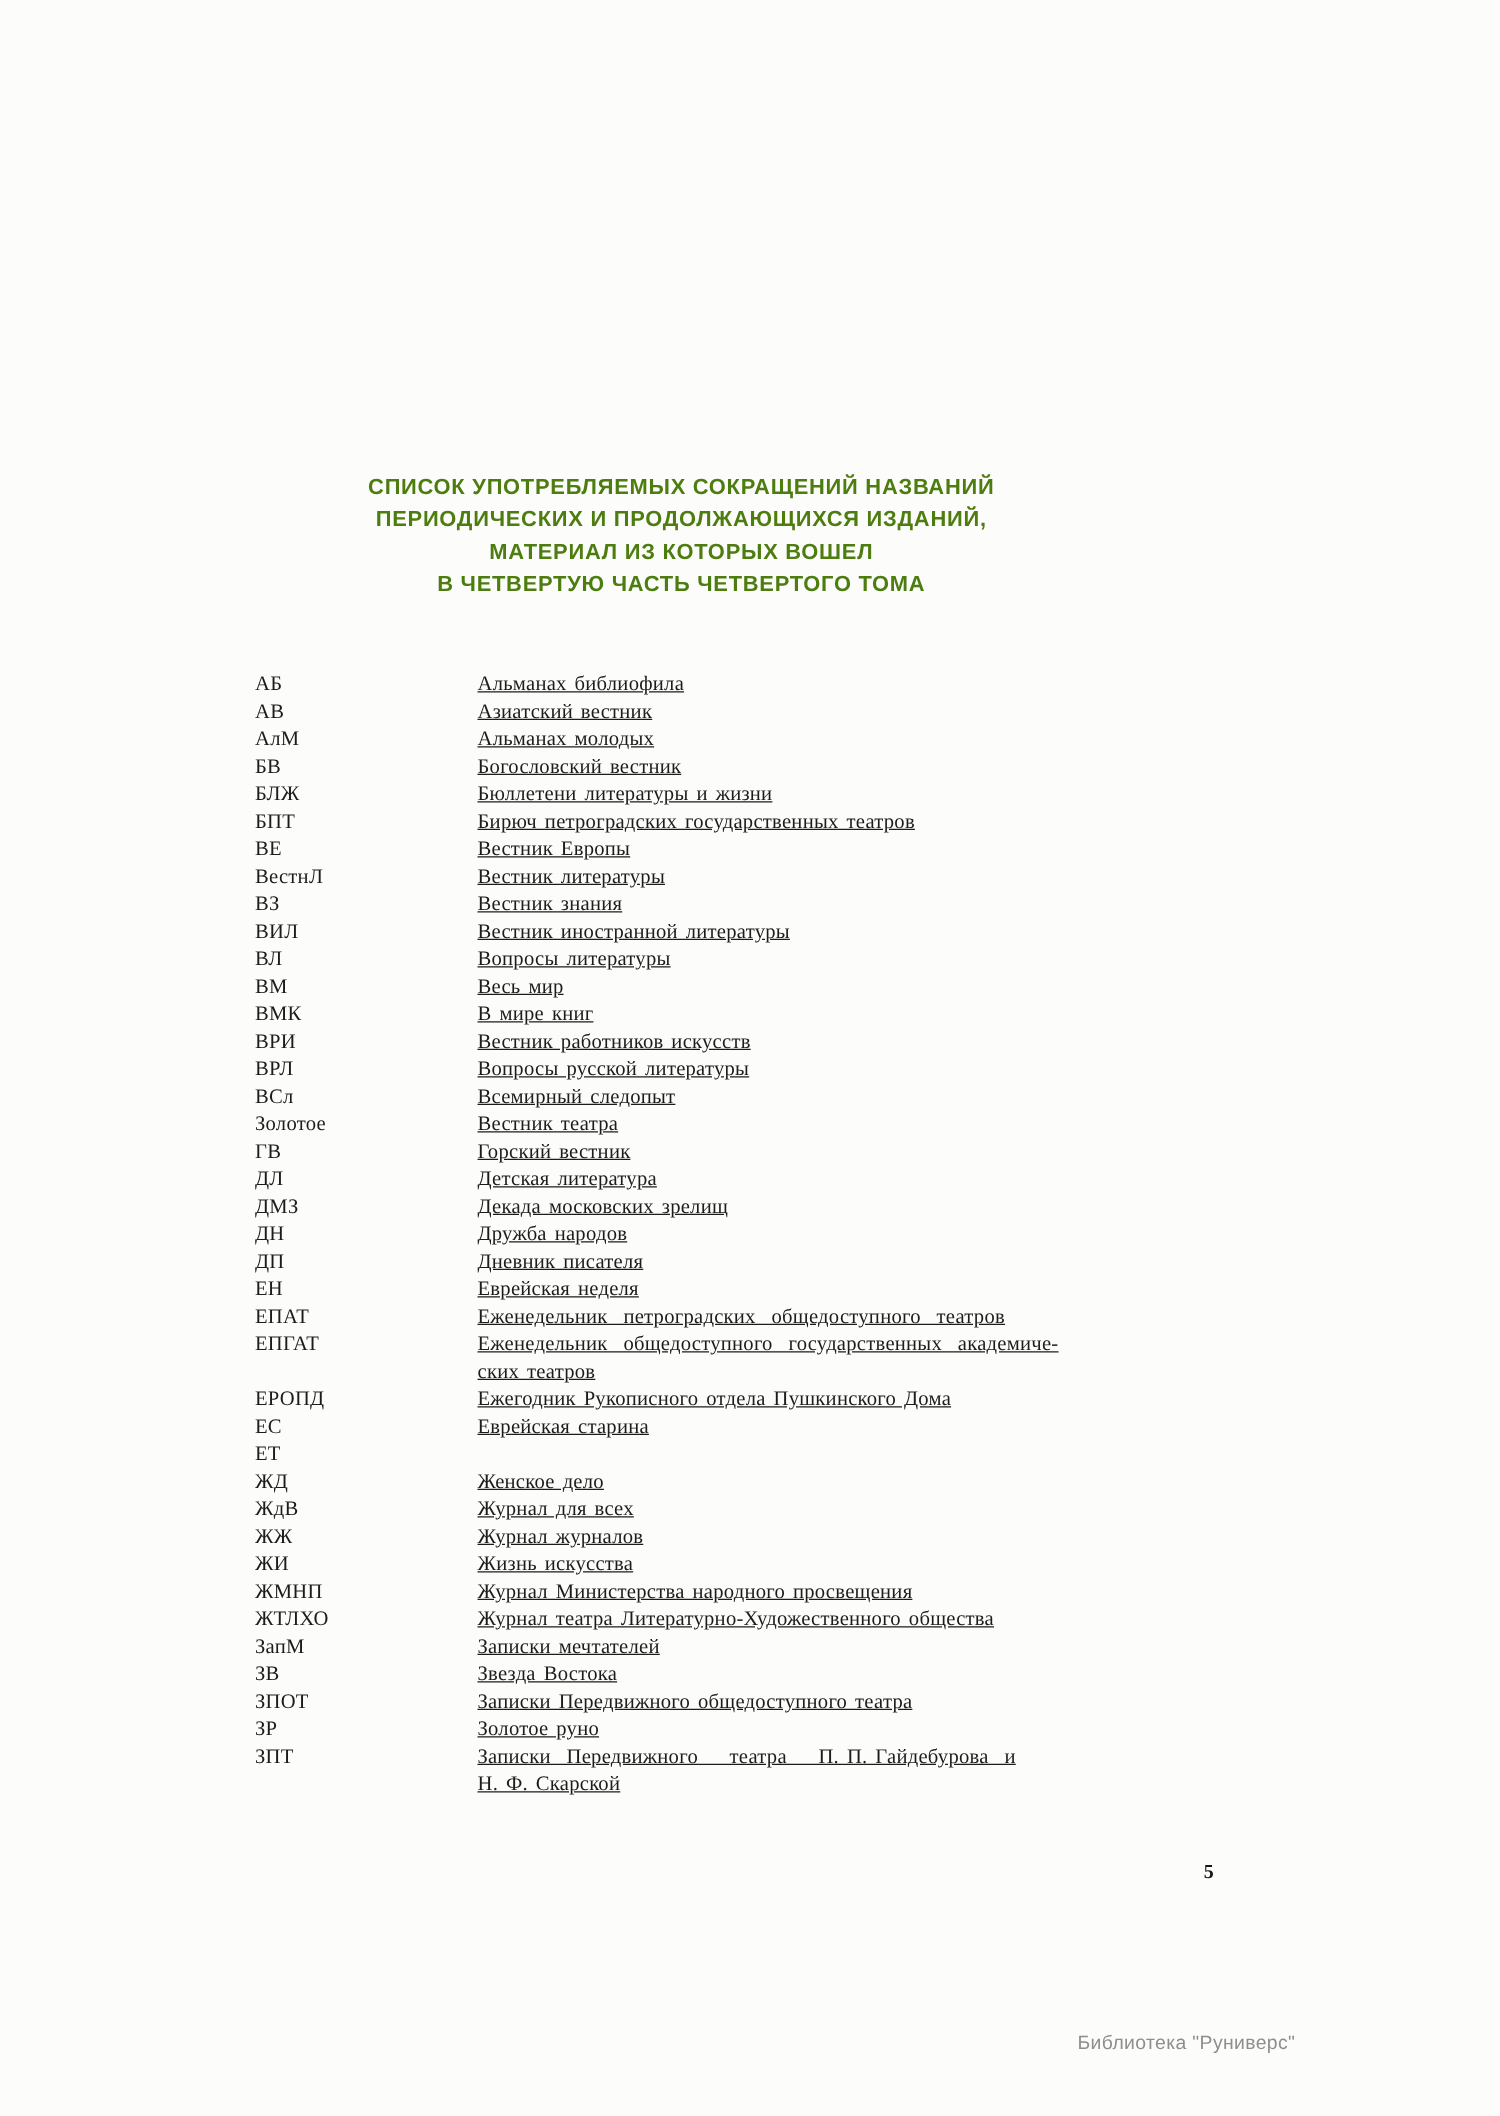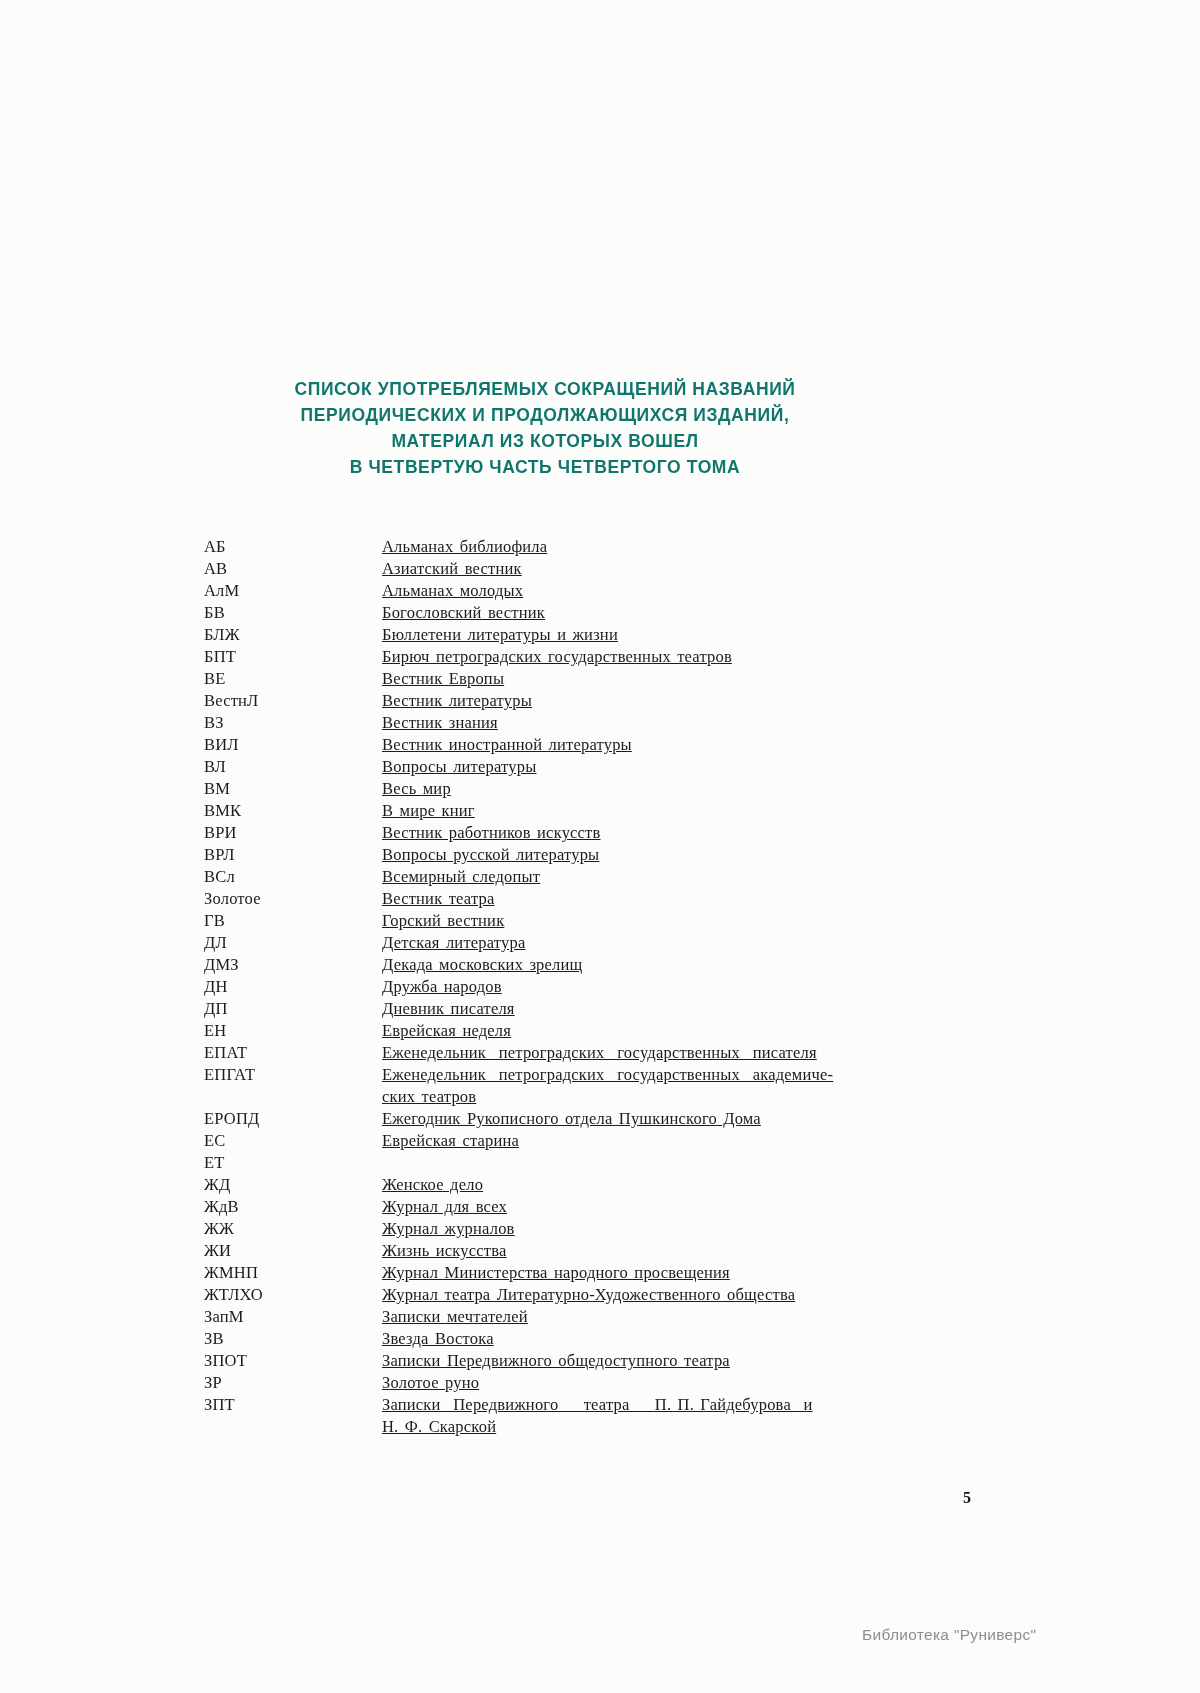--- a/index.html
+++ b/index.html
@@ -17,21 +17,21 @@
     top: 376px;
     left: 150px;
     width: 790px;
     text-align: center;
     font-family: "Liberation Sans", sans-serif;
     font-weight: bold;
     font-size: 17.5px;
     line-height: 26px;
     letter-spacing: 0.6px;
     white-space: pre-line;
-    color: #0f766e;
+    color: #4d7c0f;
   }
   .list {
     position: absolute;
     top: 536px;
     left: 172px;
     width: 780px;
     font-size: 16.5px;
     letter-spacing: 0.2px;
   }
   .row { display: flex; margin-left: 32px; }
@@ -162,25 +162,25 @@
       <div class="row">
         <div class="abbr">ДП</div>
         <div class="def">Дневник писателя</div>
       </div>
       <div class="row">
         <div class="abbr">ЕН</div>
         <div class="def">Еврейская неделя</div>
       </div>
       <div class="row">
         <div class="abbr">ЕПАТ</div>
-        <div class="def">Еженедельник  петроградских  государственных  писателя</div>
+        <div class="def">Еженедельник  петроградских  общедоступного  театров</div>
       </div>
       <div class="row">
         <div class="abbr">ЕПГАТ</div>
-        <div class="def">Еженедельник  петроградских  государственных  академиче-
+        <div class="def">Еженедельник  общедоступного  государственных  академиче-
 ских театров</div>
       </div>
       <div class="row">
         <div class="abbr">ЕРОПД</div>
         <div class="def">Ежегодник Рукописного отдела Пушкинского Дома</div>
       </div>
       <div class="row">
         <div class="abbr">ЕС</div>
         <div class="def">Еврейская старина</div>
       </div>

